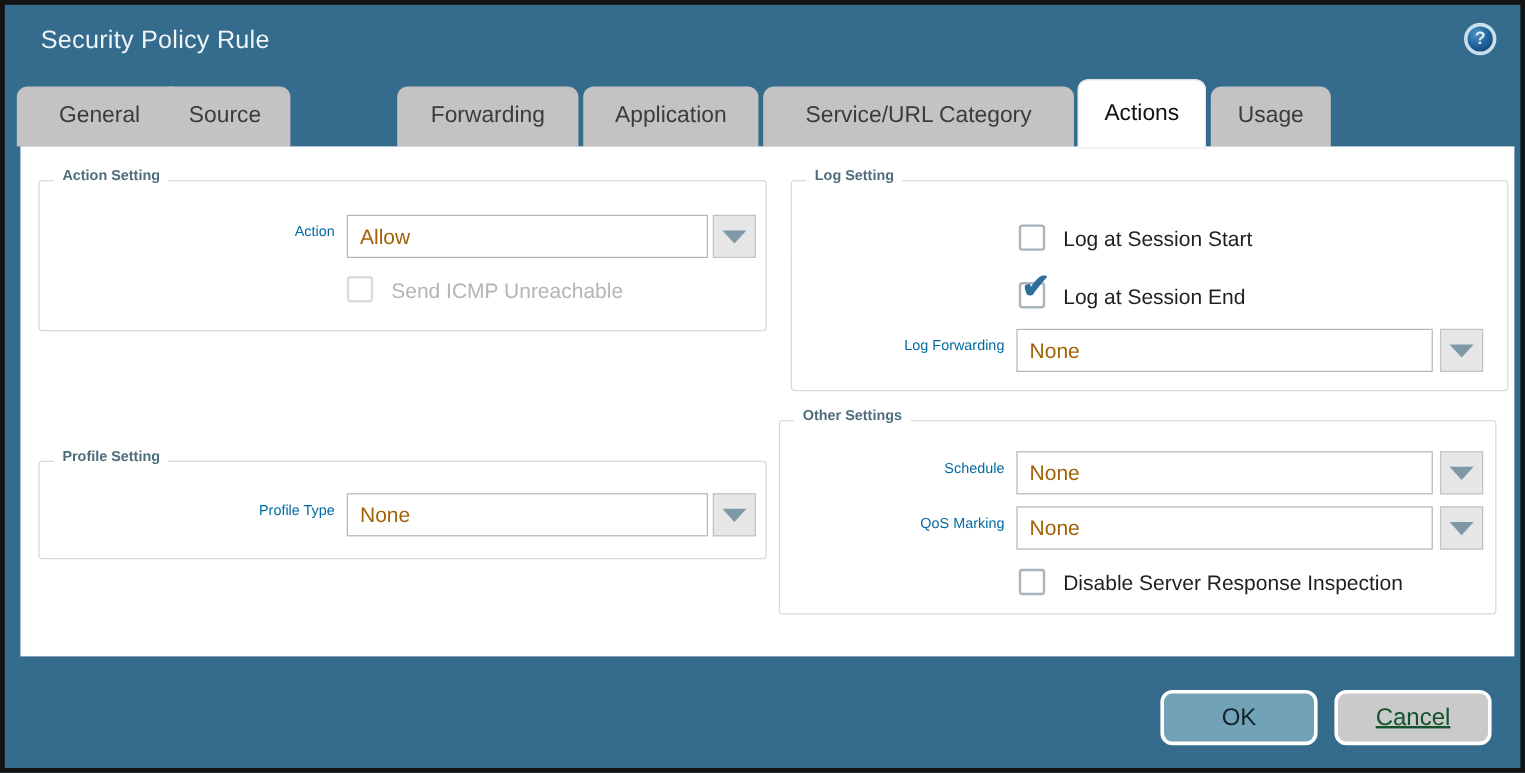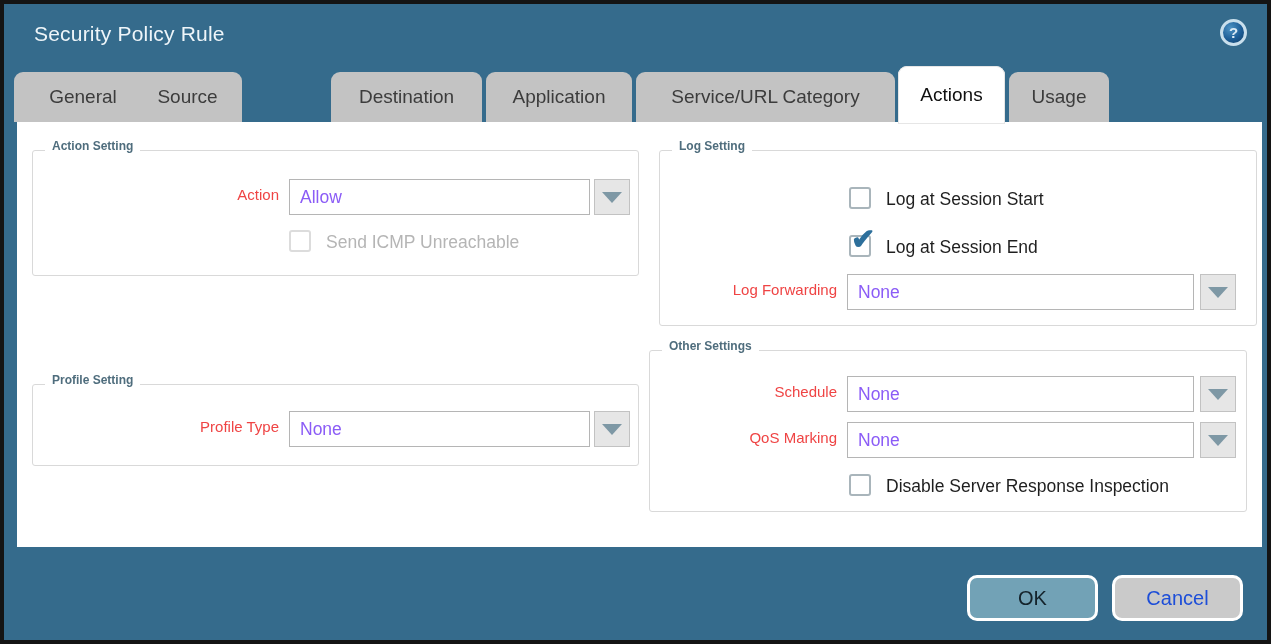--- a/index.html
+++ b/index.html
@@ -35,25 +35,25 @@
     background:#ffffff;z-index:3;
   }
   .fieldset{
     position:absolute;border:1px solid #d9d9d9;border-radius:3px;background:#fff;
   }
   .legend{
     position:absolute;top:-12px;left:12px;background:#fff;padding:0 7px;
     font-size:12px;font-weight:bold;color:#4f6d7d;white-space:nowrap;
   }
   .lbl{
-    position:absolute;font-size:15px;color:#ef4444;text-align:right;white-space:nowrap;
+    position:absolute;font-size:12px;color:#0369a1;text-align:right;white-space:nowrap;
   }
   .dd{
     position:absolute;height:36px;background:#fff;border:1px solid #b5b5b5;
-    font-size:17.5px;color:#8b5cf6;display:flex;align-items:center;
+    font-size:17.5px;color:#a16207;display:flex;align-items:center;
     padding-left:10px;cursor:pointer;
   }
   .ddbtn{
     position:absolute;width:36px;height:36px;background:#e6e6e6;
     border:1px solid #c2c2c2;display:flex;align-items:center;justify-content:center;
     cursor:pointer;
   }
   .tri{
     width:0;height:0;border-left:10px solid transparent;
     border-right:10px solid transparent;border-top:11px solid #7e98a5;
@@ -69,35 +69,35 @@
   }
   .cb.disabled{border-color:#dcdcdc;cursor:default;}
   .cblbl{position:absolute;font-size:17.5px;color:#1f1f1f;white-space:nowrap;}
   .cblbl.disabled{color:#b5b5b5;}
   .btn{
     position:absolute;top:571px;width:131px;height:46px;border-radius:10px;
     border:3px solid #ffffff;display:flex;align-items:center;justify-content:center;
     font-size:20px;color:#14232b;cursor:pointer;
   }
   .btn.ok{left:963px;background:#72a2b6;}
-  .btn.cancel{left:1108px;background:#cacaca;color:#1d4ed8;}
+  .btn.cancel{left:1108px;background:#cacaca;color:#14532d;text-decoration:underline;}
 </style>
 </head>
 <body>
 
 <div class="window">
 
   <div class="title">Security Policy Rule</div>
   <div class="help">
     <span>?</span>
   </div>
 
   <div class="tab" style="left:10px;width:138px;">General</div>
   <div class="tab" style="left:129px;width:109px;">Source</div>
-  <div class="tab" style="left:327px;width:151px;">Destination</div>
+  <div class="tab" style="left:327px;width:151px;">Forwarding</div>
   <div class="tab" style="left:482px;width:146px;">Application</div>
   <div class="tab" style="left:632px;width:259px;">Service/URL Category</div>
   <div class="tab active" style="left:894px;width:107px;">Actions</div>
   <div class="tab" style="left:1005px;width:100px;">Usage</div>
 
   <div class="panel">
 
     <div class="fieldset" style="left:15px;top:28px;width:607px;height:126px;">
       <div class="legend">Action Setting</div>
     </div>

